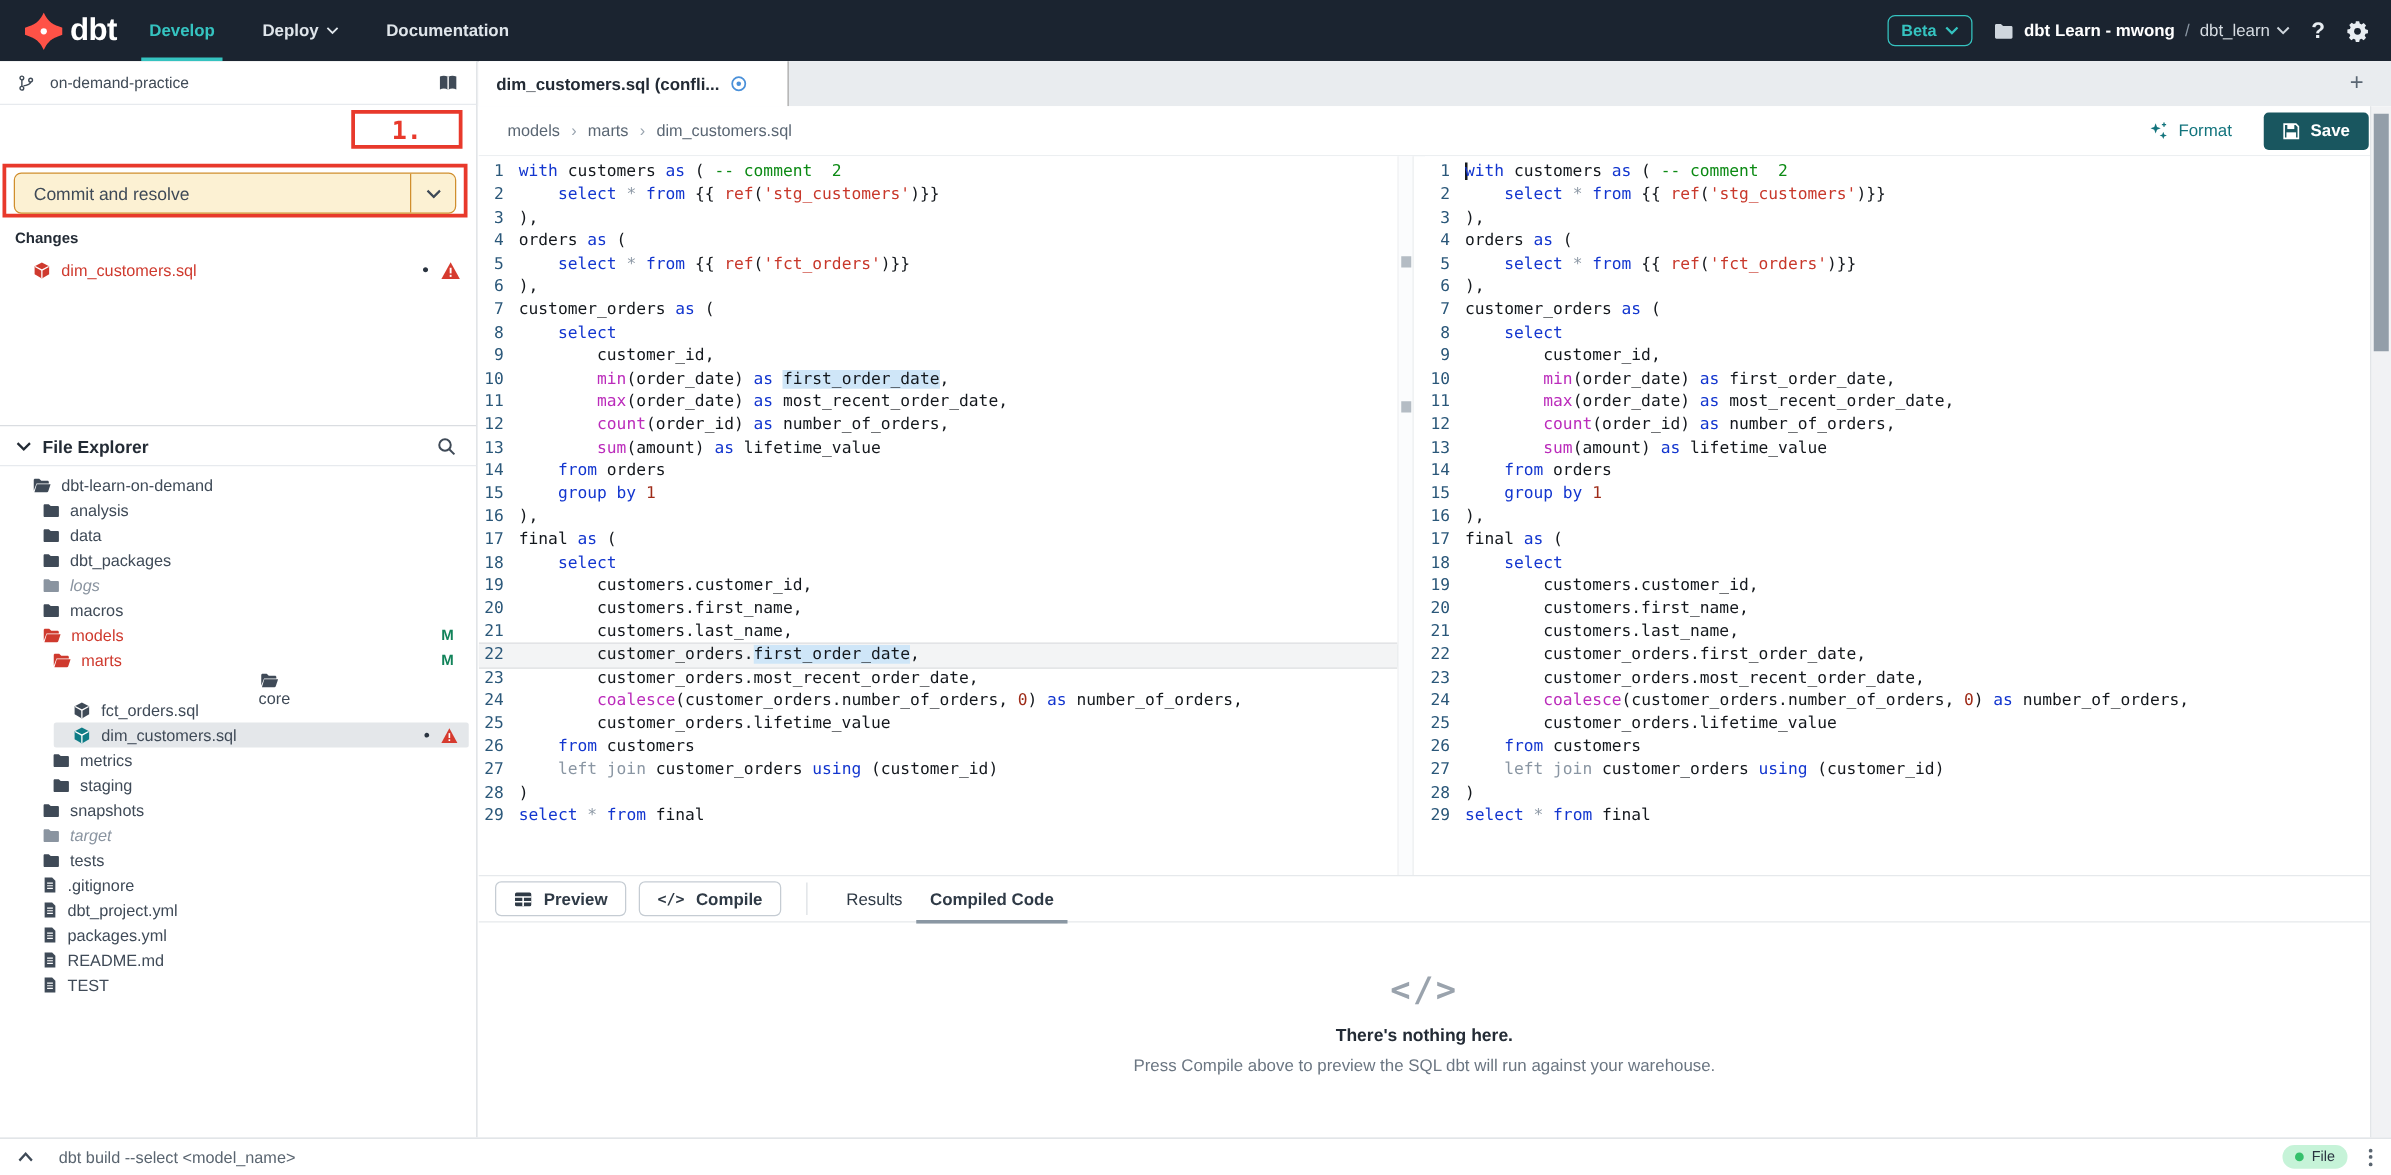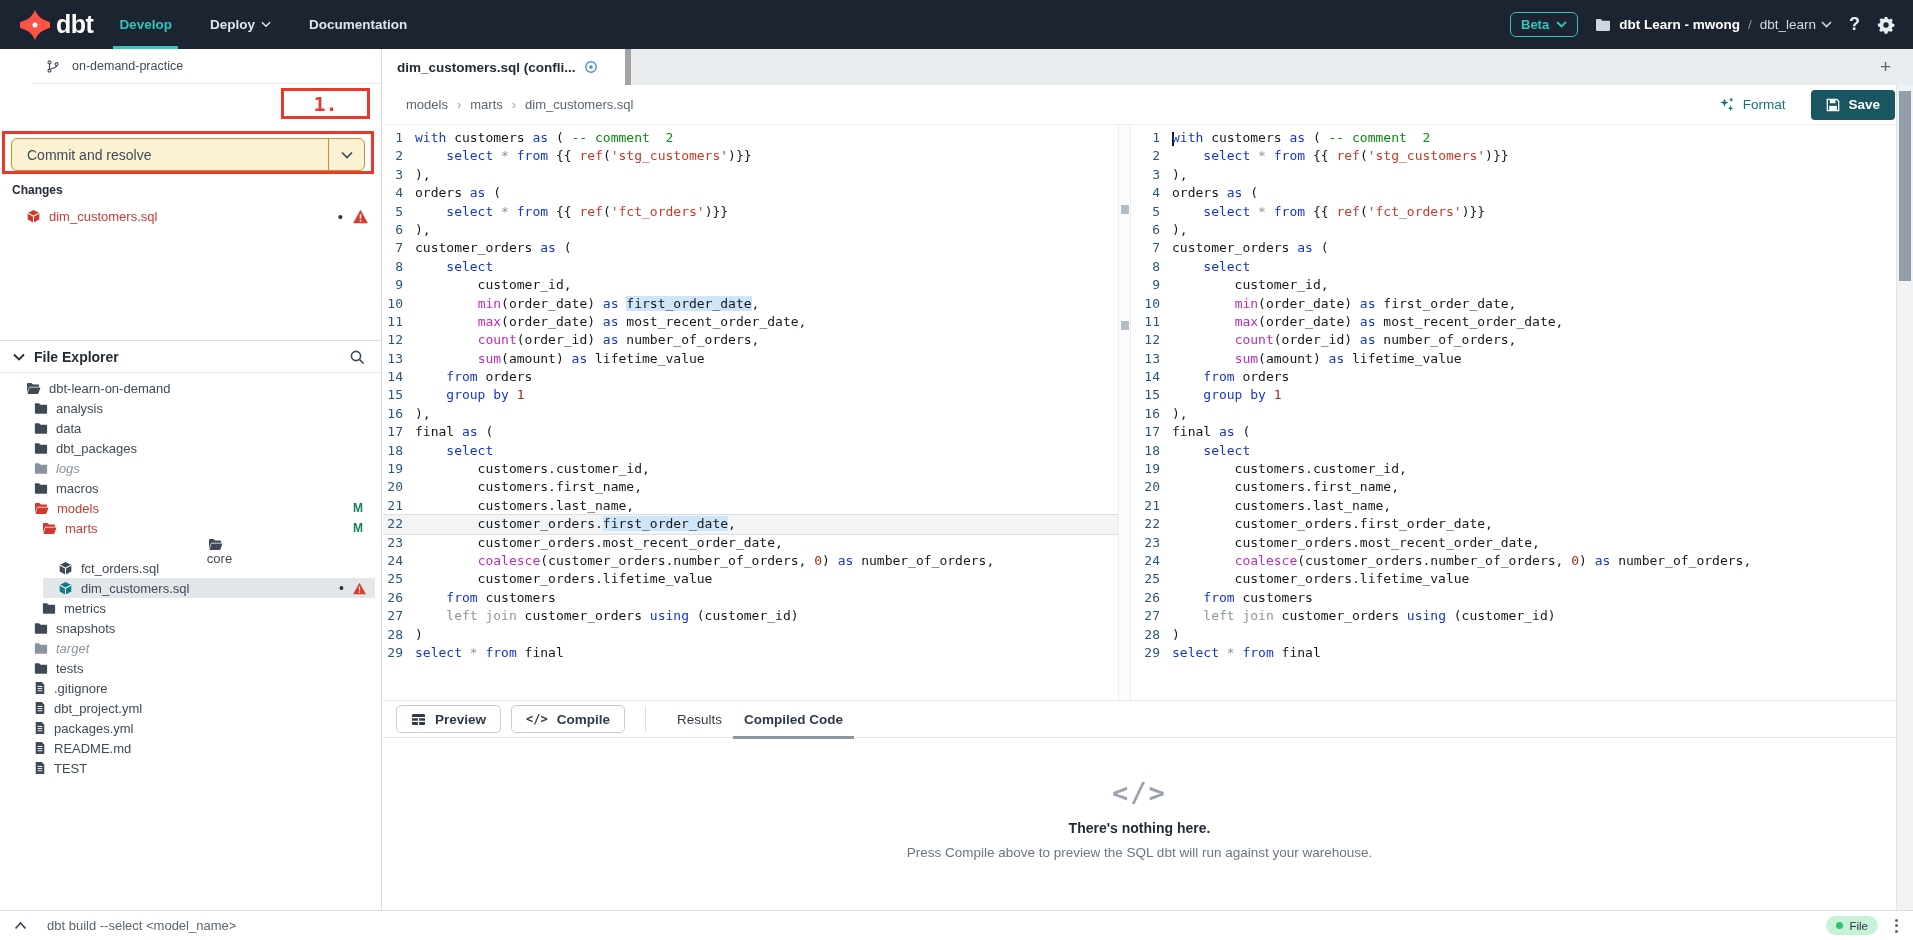--- a/index.html
+++ b/index.html
@@ -23,21 +23,21 @@
   .acct { display:flex; align-items:center; gap:8px; font-size:13.5px; }
   .acct-name { font-weight:bold; color:#fff; }
   .acct-sep { color:#8a96a3; }
   .proj { color:#d6dce2; display:flex; align-items:center; gap:5px; }
   .help-q { font-size:18px; font-weight:bold; color:#e8edf2; }
 
   
   .sidebar { position:absolute; left:0; top:49px; width:382px; height:861px; background:#fff;
     border-right:1px solid #d9dde1; }
   .branch-row { position:absolute; left:0; top:0; width:100%; height:35px; display:flex;
-    align-items:center; padding:0 14px; gap:12px; color:#404b57; border-bottom:1px solid #e7eaee;margin-left:32px; }
+    align-items:center; padding:0 14px; gap:12px; color:#404b57; border-bottom:1px solid #e7eaee; }
   .branch-label { font-size:12.5px; flex:1; }
   .redbox { position:absolute; left:2px; width:372px; border:3px solid #e8392b; }
   .redbox-a { top:34px; height:48px; }
   .redbox-b { top:82px; height:43px; }
   .vc-header { display:flex; align-items:center; gap:9px; padding:12px 0 0 13px; color:#232b35; }
   .vc-title { font-size:14px; font-weight:bold; }
   .annot-label { position:absolute; left:281px; top:39px; width:89px; height:31px; background:#fff;
     border:3px solid #e8392b; color:#e8392b; font-size:20px; font-weight:bold; display:flex;
     align-items:center; justify-content:center; z-index:5; font-family:"DejaVu Sans Mono", monospace; }
   .commit-btn { position:absolute; left:6px; top:4px; right:6px; height:33px; background:#fcf1d3;
@@ -62,21 +62,21 @@
   .tree-row.red { color:#cf3a2e; }
   .tree-row.selected { background:#e4e7ea; margin-left:43px; margin-right:6px; border-radius:2px; }
   .t-badge { font-size:12px; font-weight:bold; color:#12835a; margin-right:18px; }
   .t-warnwrap { display:flex; align-items:center; gap:8px; margin-right:8px; }
   .t-dot { font-size:14px; color:#2a3440; }
 
   
   .main { position:absolute; left:383px; top:49px; width:1530px; height:861px; background:#fff; }
   .tabbar { position:absolute; left:0; top:0; width:100%; height:36px; background:#e9ecef; }
   .tab { position:absolute; left:0; top:0; width:248px; height:36px; background:#fff;
-    border-right:6px solid #a3a3a3; display:flex; align-items:center; gap:8px; padding:0 14px;
+    border-right:1px solid #a3a3a3; display:flex; align-items:center; gap:8px; padding:0 14px;
     cursor:pointer; }
   .tab-title { font-size:13.5px; font-weight:bold; color:#232b35; white-space:nowrap; }
   .tab-add { position:absolute; right:22px; top:0; height:36px; display:flex; align-items:center;
     color:#5a6673; font-size:19px; cursor:pointer; }
   .toolbar { position:absolute; left:0; top:36px; width:100%; height:40px; background:#fff;
     border-bottom:1px solid #eceff1; display:flex; align-items:center; padding:0 18px 0 23px; }
   .breadcrumb { display:flex; align-items:center; gap:9px; font-size:13px; color:#5a6673; flex:1; }
   .bc-sep { color:#9aa5b0; font-size:13px; }
   .format-btn { display:flex; align-items:center; gap:8px; color:#13747d; font-size:13.5px;
     margin-right:26px; cursor:pointer; }
@@ -375,20 +375,28 @@
             </span>
           </span>
         </div>
         <div class="tree-row" style="padding-left: 42px;">
           <span>
             <svg width="14" height="13" viewBox="0 0 16 14">
               <path d="M1 2.2c0-.6.5-1.1 1.1-1.1h3.6L7.5 2.8h6.4c.6 0 1.1.5 1.1 1.1v7.9c0 .6-.5 1.1-1.1 1.1H2.1c-.6 0-1.1-.5-1.1-1.1z" fill="#3f4a57"></path>
             </svg>
           </span>
           <span class="t-name">metrics</span>
+        </div>
+        <div class="tree-row" style="padding-left: 42px;">
+          <span>
+            <svg width="14" height="13" viewBox="0 0 16 14">
+              <path d="M1 2.2c0-.6.5-1.1 1.1-1.1h3.6L7.5 2.8h6.4c.6 0 1.1.5 1.1 1.1v7.9c0 .6-.5 1.1-1.1 1.1H2.1c-.6 0-1.1-.5-1.1-1.1z" fill="#3f4a57"></path>
+            </svg>
+          </span>
+          <span class="t-name">staging</span>
         </div>
         <div class="tree-row" style="padding-left: 34px;">
           <span>
             <svg width="14" height="13" viewBox="0 0 16 14">
               <path d="M1 2.2c0-.6.5-1.1 1.1-1.1h3.6L7.5 2.8h6.4c.6 0 1.1.5 1.1 1.1v7.9c0 .6-.5 1.1-1.1 1.1H2.1c-.6 0-1.1-.5-1.1-1.1z" fill="#3f4a57"></path>
             </svg>
           </span>
           <span class="t-name">snapshots</span>
         </div>
         <div class="tree-row muted" style="padding-left: 34px;">

